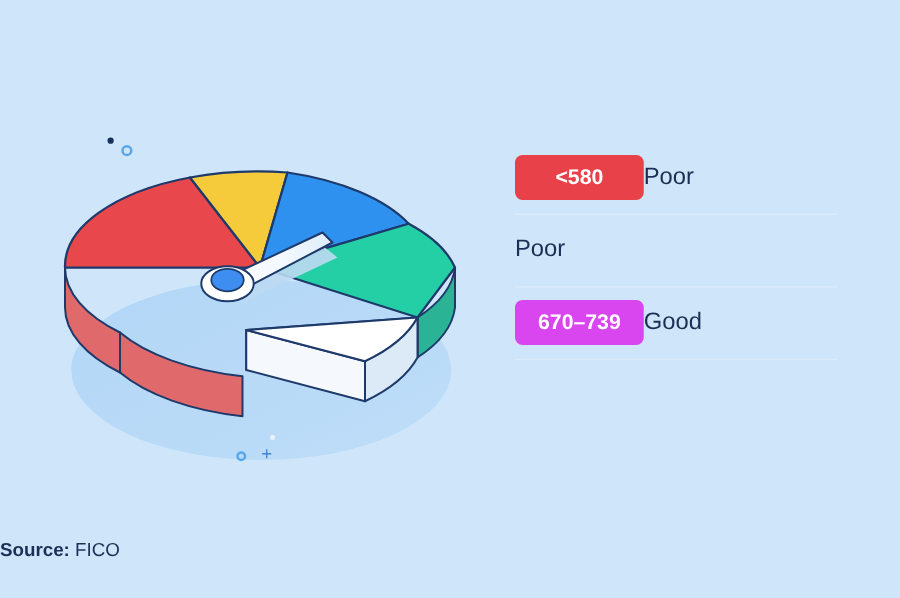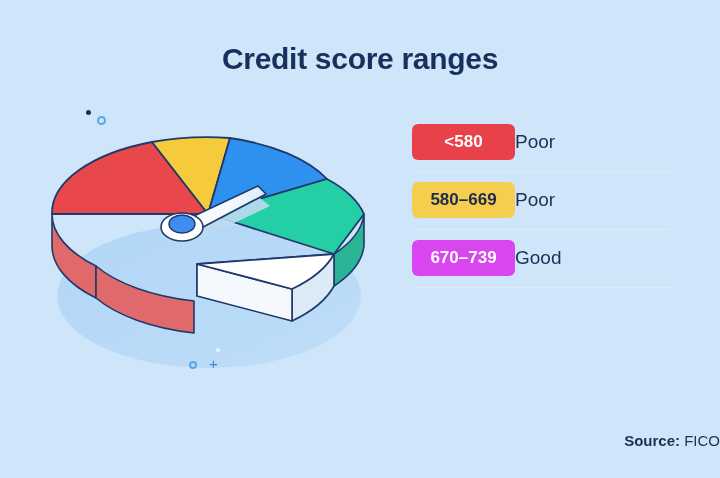--- a/index.html
+++ b/index.html
@@ -116,37 +116,36 @@
     font-size: 19px;
     color: #1c3055;
   }
 
   
   .source {
     position: absolute;
     left: 0;
     top: 432px;
     width: 720px;
-    text-align: right;
+    text-align: left;
     font-size: 15px;
     color: #1c3055;
   }
   .source-label {
     font-weight: bold;
   }
   .source-value {
     font-weight: normal;
   }
 </style>
 </head>
 <body>
 
 <div class="infographic">
 
-  <div class="page-title">Credit score ranges</div>
 
   <div class="chart-area">
     <svg class="chart-svg" width="360" height="300" viewBox="0 0 360 300">
       <defs>
         <linearGradient id="shadowGrad" x1="0" y1="0" x2="1" y2="1">
           <stop offset="0%" stop-color="#a6d0f5" stop-opacity="0.95"></stop>
           <stop offset="100%" stop-color="#a6d0f5" stop-opacity="0.55"></stop>
         </linearGradient>
         <linearGradient id="needleGrad" x1="0" y1="0" x2="1" y2="0">
           <stop offset="0%" stop-color="#ffffff"></stop>
@@ -208,21 +207,20 @@
   </div>
 
   <div class="legend">
 
     <div class="legend-row">
       <div class="badge" style="background:#e8414a; color:#ffffff;">&lt;580</div>
       <div class="legend-label">Poor</div>
     </div>
 
     <div class="legend-row">
-      <div class="badge" style="background:#f5ce4e; color:#1b2a4e;">580–669</div>
       <div class="legend-label">Poor</div>
     </div>
 
     <div class="legend-row">
       <div class="badge" style="background:#d946ef; color:#ffffff;">670–739</div>
       <div class="legend-label">Good</div>
     </div>
 
     <div class="legend-row">
     </div>

